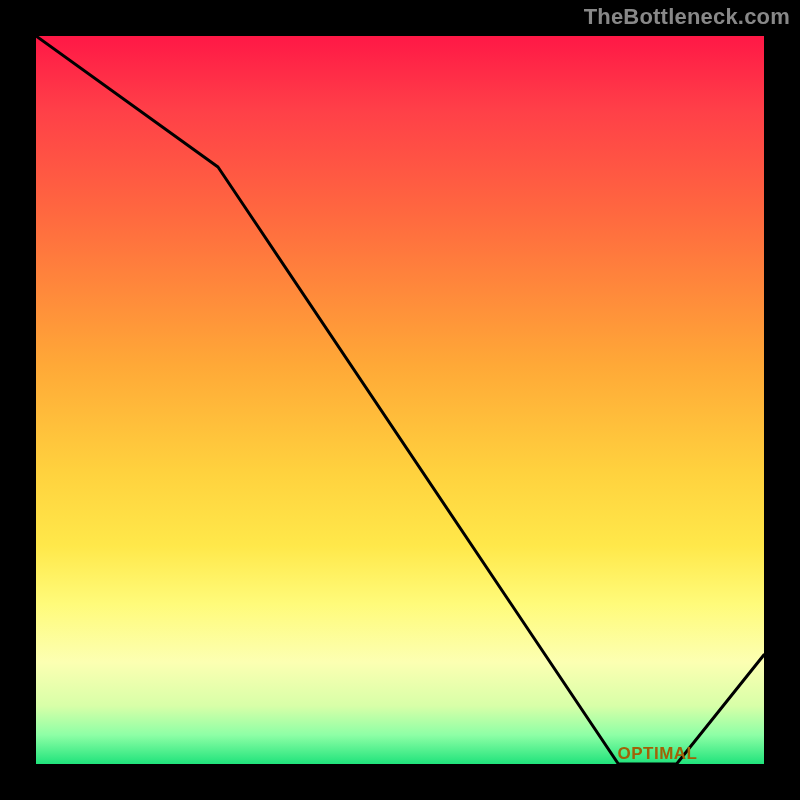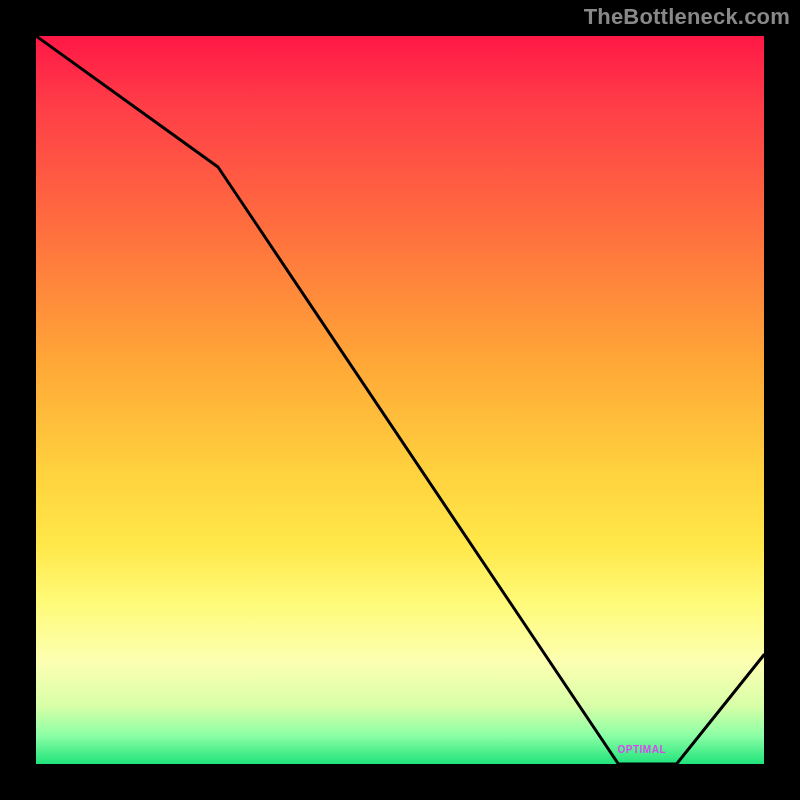--- a/index.html
+++ b/index.html
@@ -52,22 +52,22 @@
     position: absolute;
     left: 36px;
     top: 36px;
     width: 728px;
     height: 728px;
     z-index: 2;
     pointer-events: none;
   }
   .optimal-label {
     position: absolute;
-    color: #d946ef;
-    font-size: 10px;
+    color: #a16207;
+    font-size: 17px;
     font-weight: 700;
     letter-spacing: 0.5px;
     z-index: 3;
     white-space: nowrap;
   }
 </style>
 </head>
 <body>
 
 <div class="chart-wrap">

